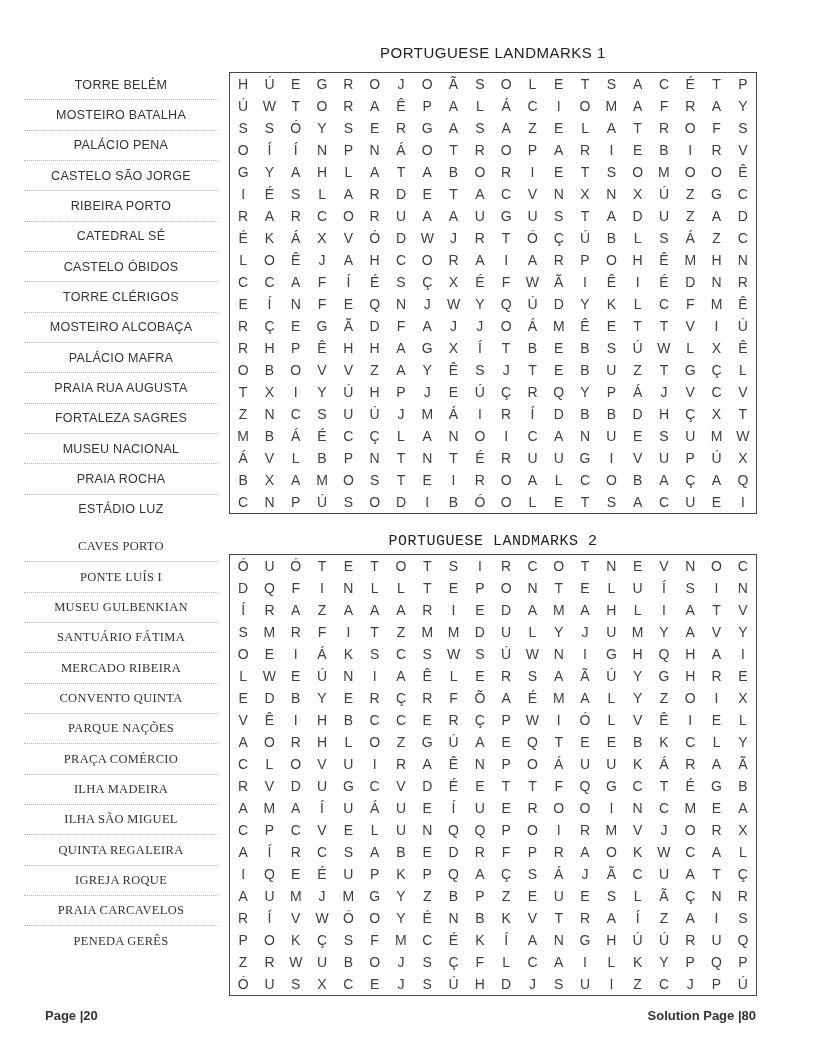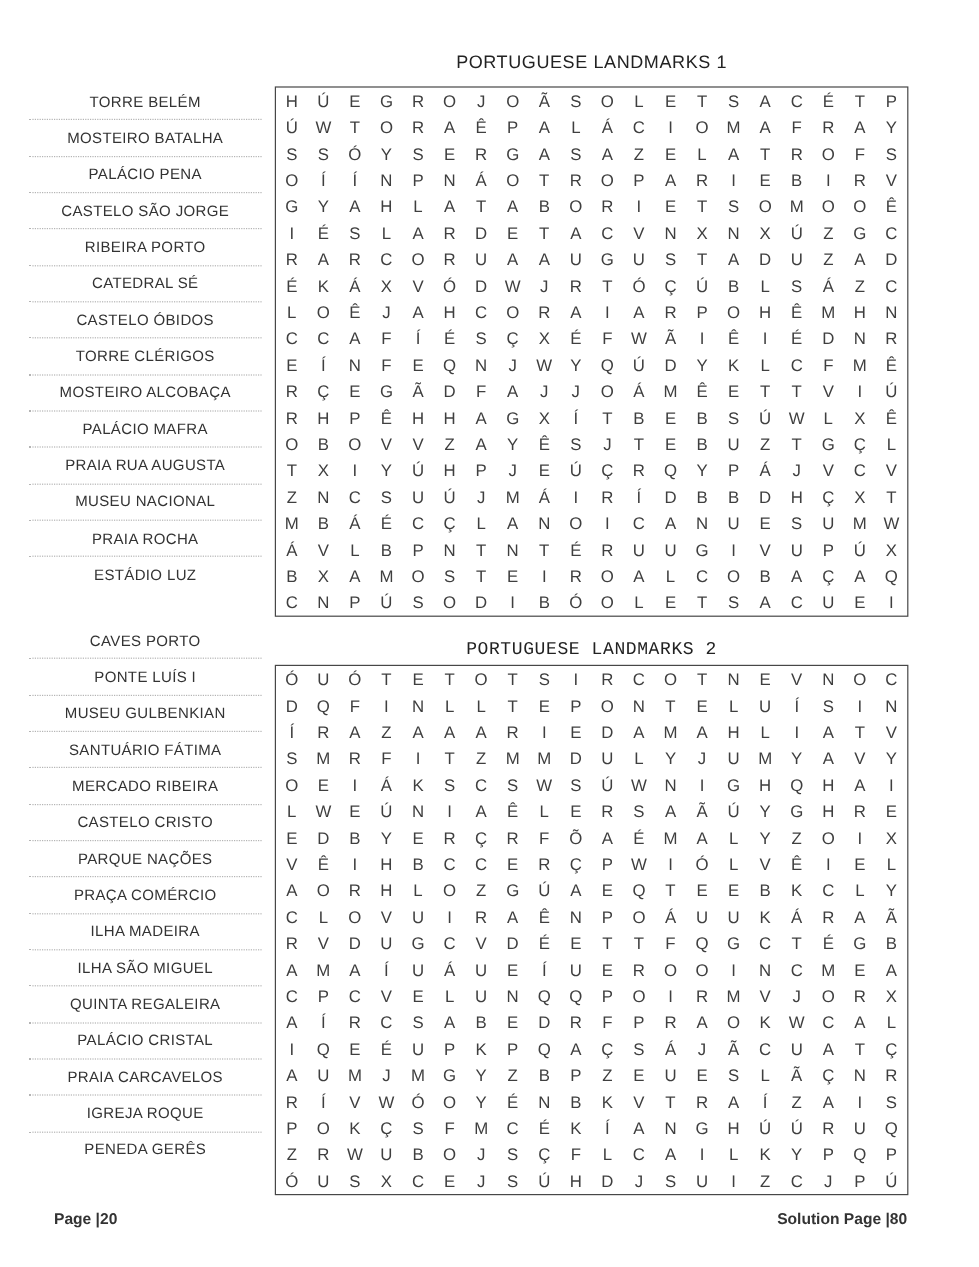--- a/index.html
+++ b/index.html
@@ -44,21 +44,21 @@
     color:#3f3f3f;
     line-height:1;
     overflow:hidden;
   }
 
   .word-list {
     position:absolute;
     left:24px; width:194px;
   }
   #words-1 { top:70px; }
-  #words-2 { top:519px; }
+  #words-2 { top:532px;font-family:Liberation Serif, serif; }
 
   .word-item {
     height:29.35px;
     display:flex;
     align-items:center;
     justify-content:center;
     font-size:12.5px;
     letter-spacing:0.3px;
     color:#333333;
     border-bottom:1px dotted #b4b4b4;
@@ -89,20 +89,21 @@
       <div class="word-item">MOSTEIRO BATALHA</div>
       <div class="word-item">PALÁCIO PENA</div>
       <div class="word-item">CASTELO SÃO JORGE</div>
       <div class="word-item">RIBEIRA PORTO</div>
       <div class="word-item">CATEDRAL SÉ</div>
       <div class="word-item">CASTELO ÓBIDOS</div>
       <div class="word-item">TORRE CLÉRIGOS</div>
       <div class="word-item">MOSTEIRO ALCOBAÇA</div>
       <div class="word-item">PALÁCIO MAFRA</div>
       <div class="word-item">PRAIA RUA AUGUSTA</div>
+      <div class="word-item">FORTALEZA SAGRES</div>
       <div class="word-item">MUSEU NACIONAL</div>
       <div class="word-item">PRAIA ROCHA</div>
       <div class="word-item">ESTÁDIO LUZ</div>
     </div>
 
   <div class="letter-grid" id="grid-1">
       <span class="cell">H</span>
       <span class="cell">Ú</span>
       <span class="cell">E</span>
       <span class="cell">G</span>
@@ -505,29 +506,28 @@
     </div>
 
   <div class="puzzle-title" id="title-2">PORTUGUESE LANDMARKS 2</div>
 
   <div class="word-list" id="words-2">
       <div class="word-item">CAVES PORTO</div>
       <div class="word-item">PONTE LUÍS I</div>
       <div class="word-item">MUSEU GULBENKIAN</div>
       <div class="word-item">SANTUÁRIO FÁTIMA</div>
       <div class="word-item">MERCADO RIBEIRA</div>
-      <div class="word-item">CASTELO CRISTO</div>
+      <div class="word-item">CONVENTO QUINTA</div>
       <div class="word-item">PARQUE NAÇÕES</div>
       <div class="word-item">PRAÇA COMÉRCIO</div>
       <div class="word-item">ILHA MADEIRA</div>
       <div class="word-item">ILHA SÃO MIGUEL</div>
       <div class="word-item">QUINTA REGALEIRA</div>
-      <div class="word-item">PALÁCIO CRISTAL</div>
+      <div class="word-item">IGREJA ROQUE</div>
       <div class="word-item">PRAIA CARCAVELOS</div>
-      <div class="word-item">IGREJA ROQUE</div>
       <div class="word-item">PENEDA GERÊS</div>
     </div>
 
   <div class="letter-grid" id="grid-2">
       <span class="cell">Ó</span>
       <span class="cell">U</span>
       <span class="cell">Ó</span>
       <span class="cell">T</span>
       <span class="cell">E</span>
       <span class="cell">T</span>

